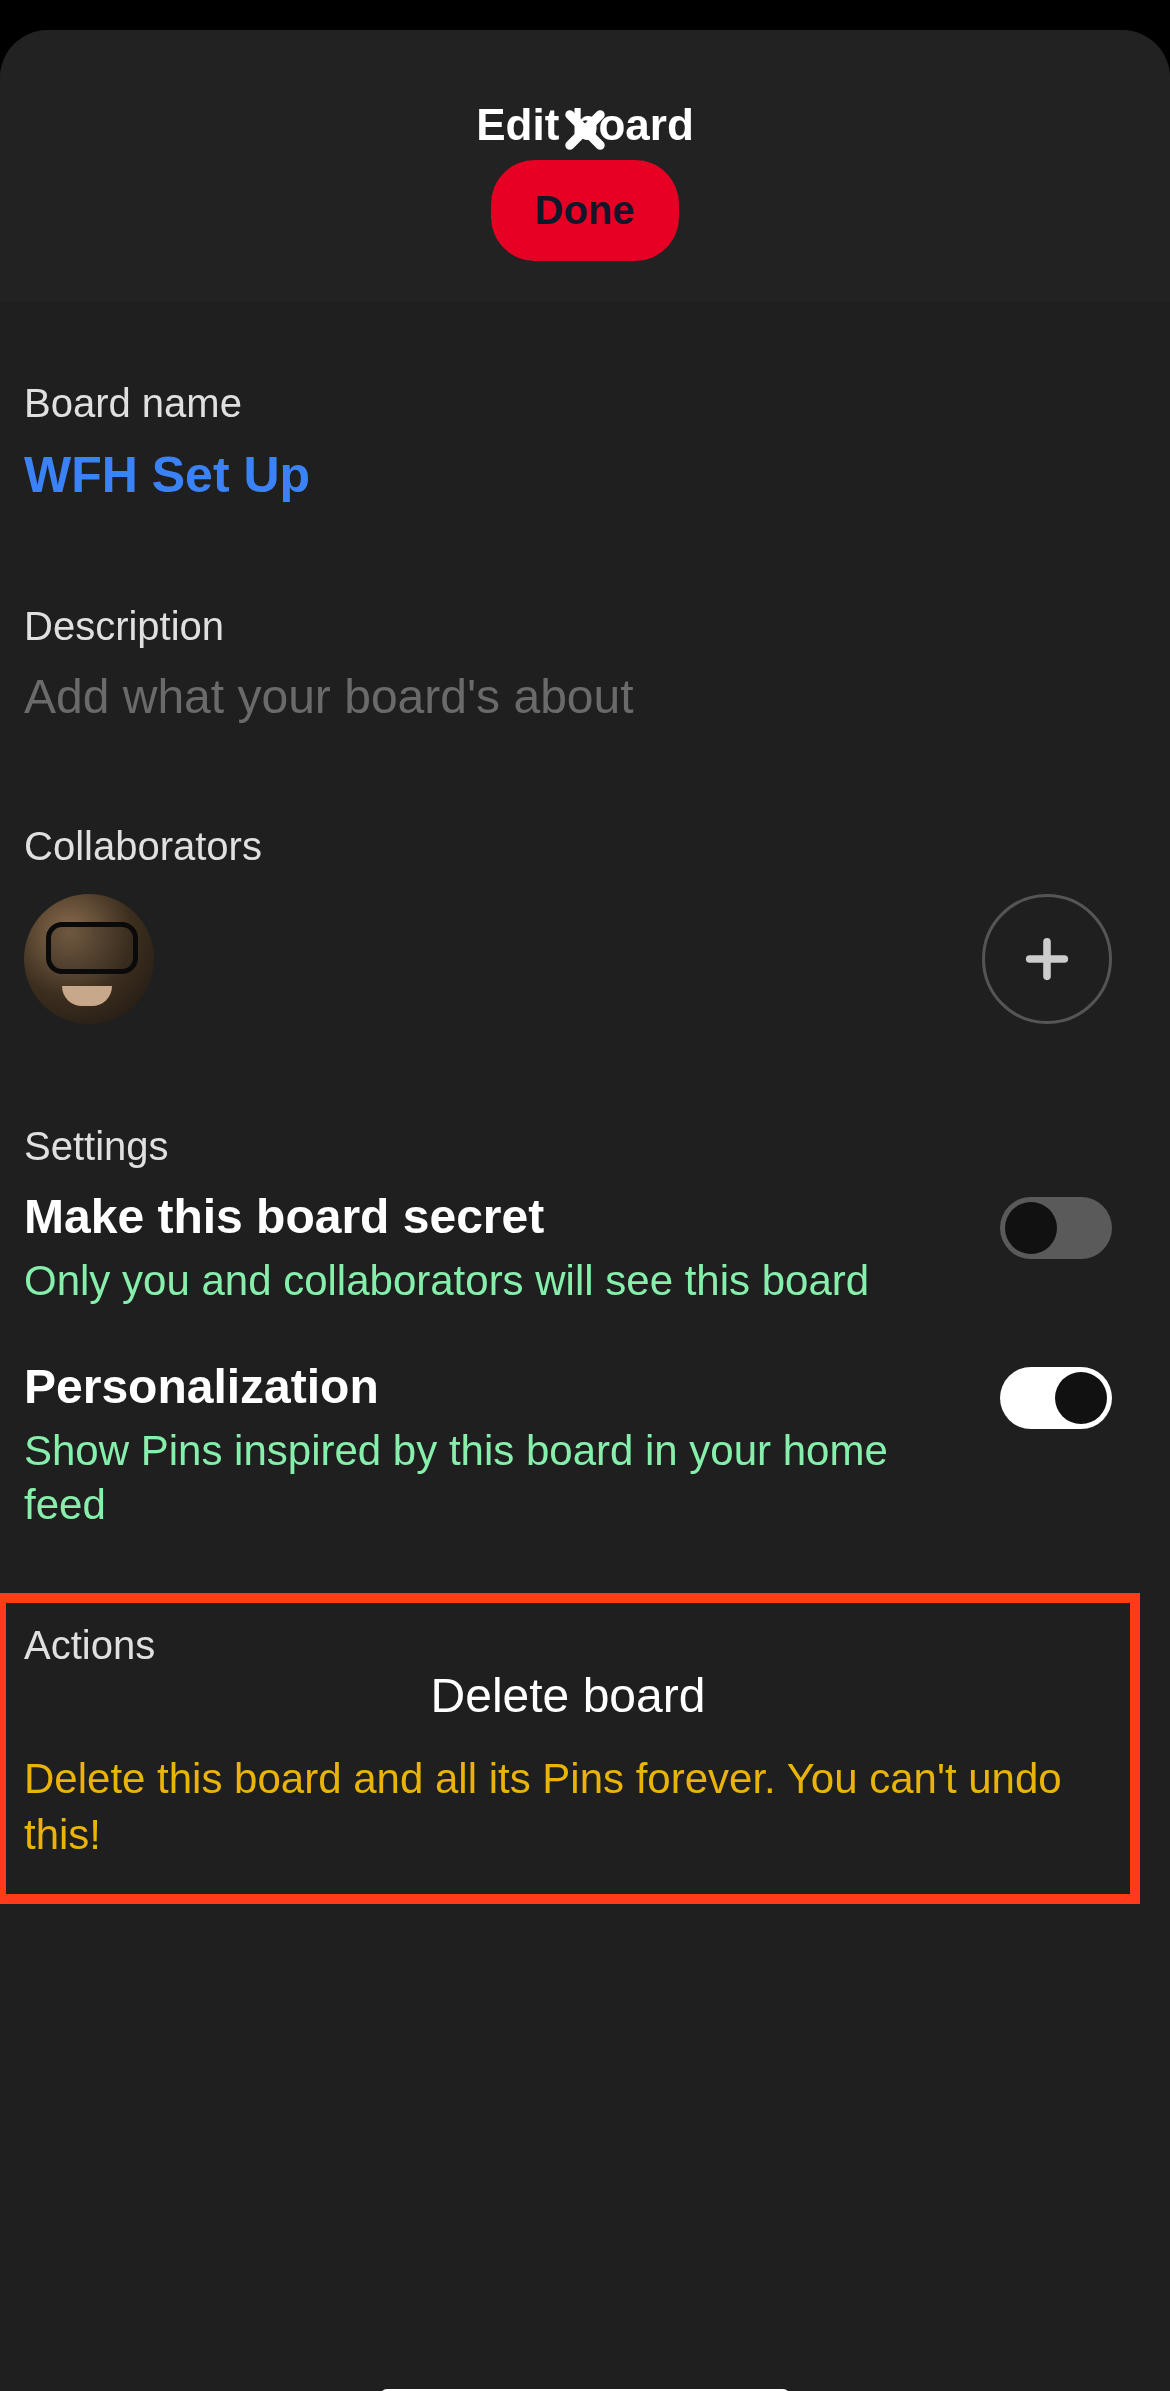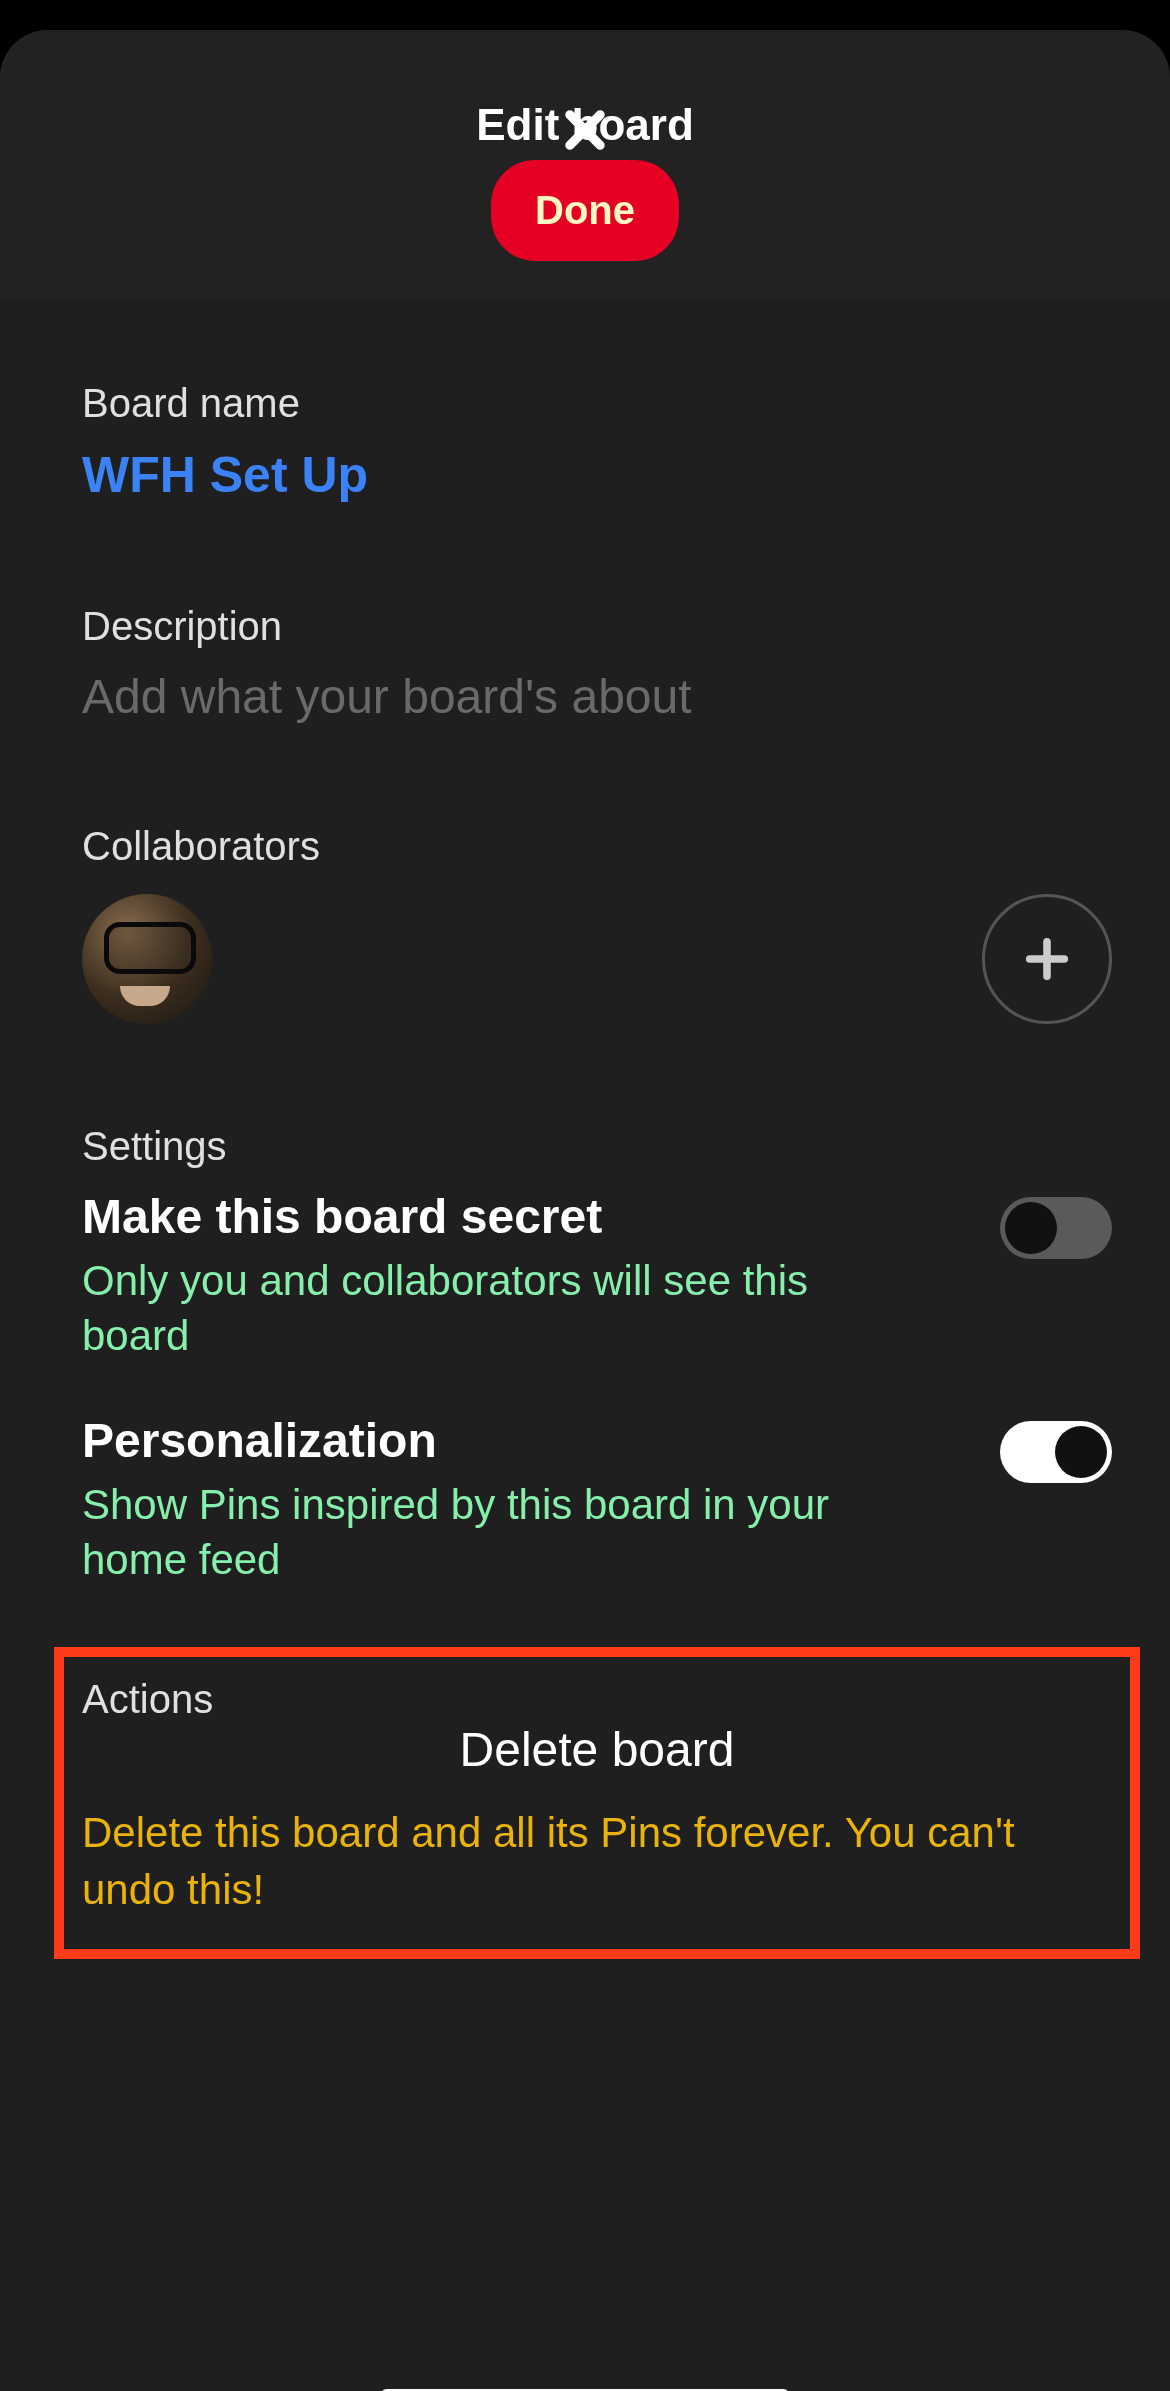--- a/index.html
+++ b/index.html
@@ -53,31 +53,31 @@
       color: #fff;
       font-size: 44px;
       font-weight: 600;
       position: absolute;
       left: 50%;
       transform: translateX(-50%);
     }
     
     .done-btn {
       background: #e60023;
-      color: #fef9c3;
+      color: #0f172a;
       border: none;
       border-radius: 44px;
       padding: 28px 44px;
       font-size: 40px;
       font-weight: 700;
       cursor: pointer;
     }
     
     .content {
-      padding: 80px 58px 0 82px;
+      padding: 80px 58px 0 24px;
       background: #1f1f1f;
     }
     
     .section {
       margin-bottom: 100px;
     }
     
     .section-label {
       color: #e0e0e0;
       font-size: 40px;

